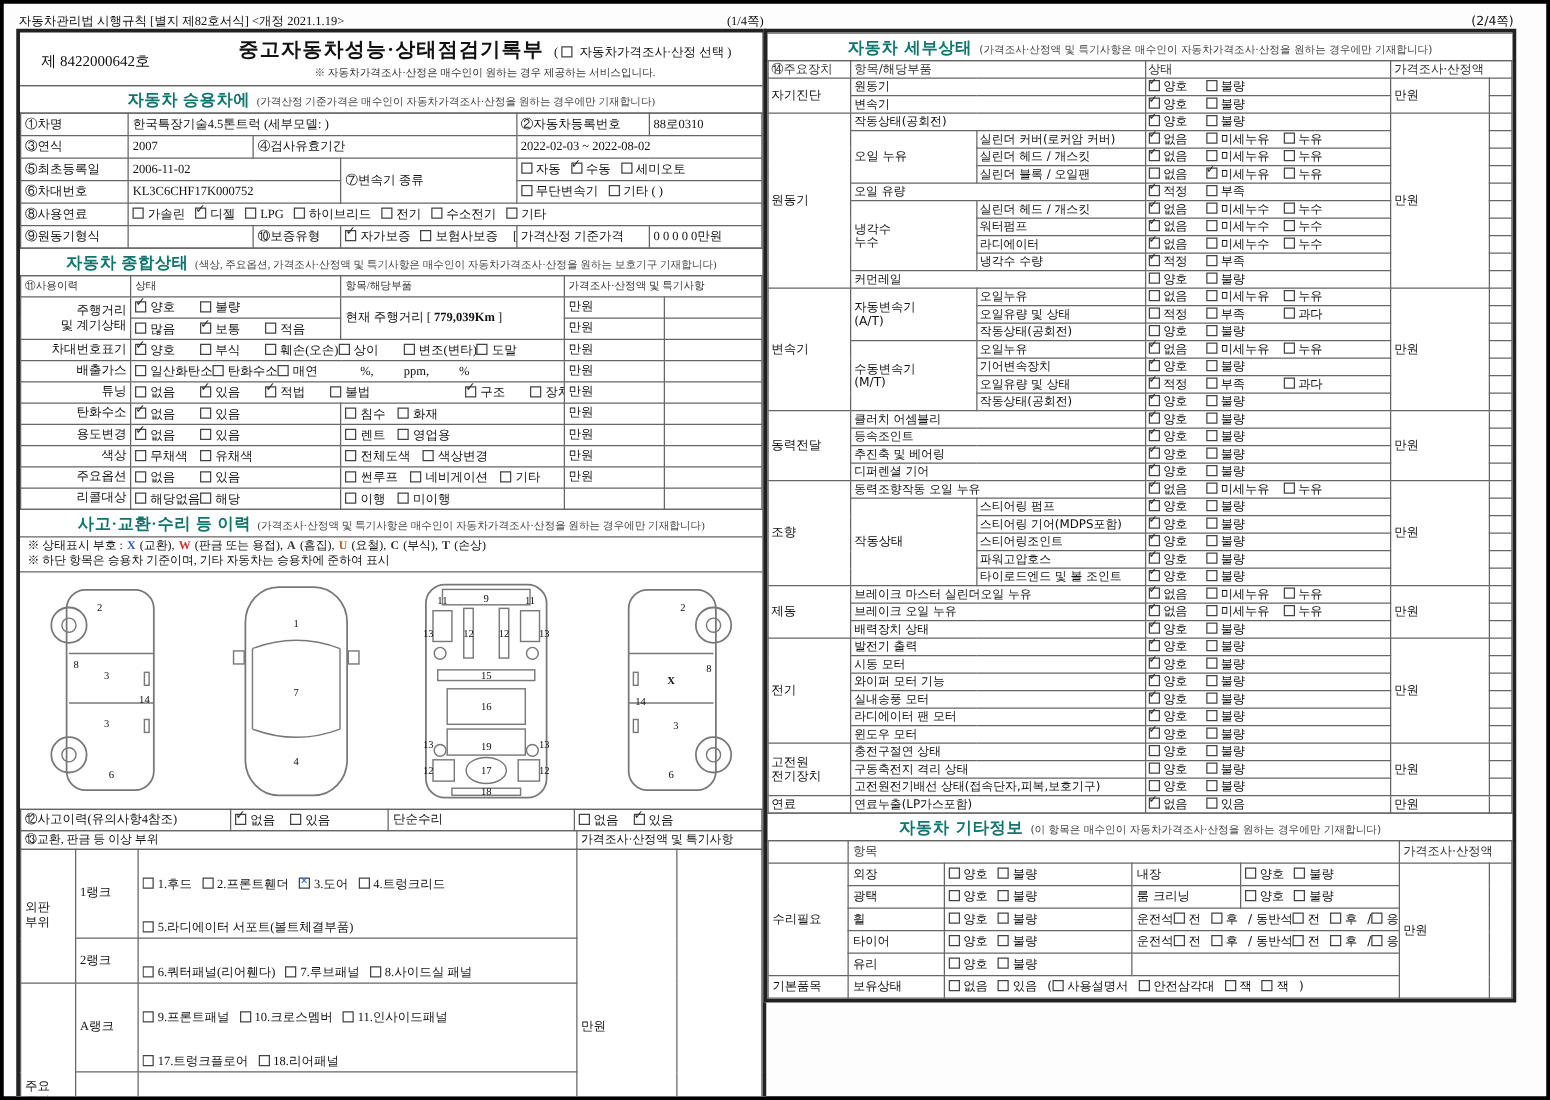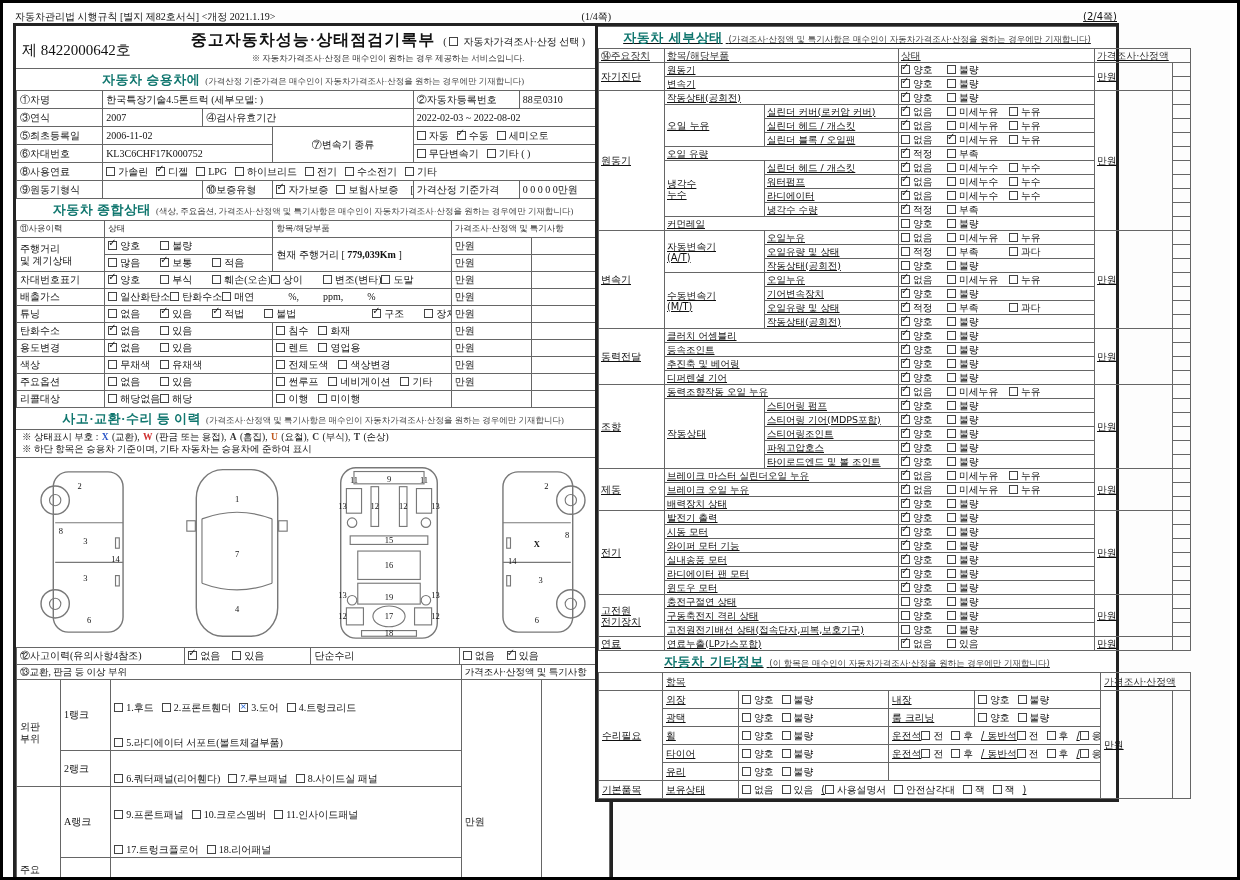--- a/index.html
+++ b/index.html
@@ -1,27 +1,27 @@
 <!DOCTYPE html>
 <html><head>
 <meta charset="utf-8">
 <style>
   html,body{margin:0;padding:0;background:#9a9a9a;}
   .canvas{position:relative;width:1240px;height:880px;background:#fdfdfd;border:3px solid #000;
           box-sizing:border-box;overflow:hidden;font-family:"DejaVu Sans","Liberation Sans",sans-serif;color:#111;}
   .page{position:absolute;top:4px;}
   #page1{left:10px;width:600px;font-family:Liberation Serif, serif;}
-  #page2{left:592px;width:524px;text-decoration:underline;}
+  #page2{left:608px;width:602px;}
   .page-head{display:flex;justify-content:space-between;font-size:10px;color:#111;padding:3px 2px 2px;height:16px;box-sizing:border-box;}
   .sheet{border:3px solid #222;background:#fff;}
   .sheet > *{margin-top:-1px;}
   .sheet > :first-child{margin-top:0;}
 
   .titlebar{display:flex;border-bottom:1px solid #666;min-height:42px;}
-  .docno{width:150px;padding:15px 6px 0;font-size:15px;box-sizing:border-box;}
+  .docno{width:150px;padding:15px 17px 0;font-size:12px;box-sizing:border-box;}
   .tmid{flex:1;text-align:center;padding-top:4px;}
   .big{font-size:16px;font-weight:bold;letter-spacing:1px;}
   .topt{font-size:10px;margin-left:4px;}
   .tnote{font-size:8.5px;color:#333;margin-top:2px;}
 
   .secbar{border-top:1px solid #666;border-bottom:1px solid #666;text-align:center;padding:2px 0 1px;font-size:8.5px;color:#444;}
   .secbar b{font-size:13px;color:#0f766e;letter-spacing:0.5px;margin-right:3px;}
 
   table.grid{border-collapse:collapse;table-layout:fixed;width:100%;}
   .grid td{border:1px solid #666;padding:0 3px;white-space:nowrap;overflow:hidden;font-size:10px;
@@ -33,21 +33,21 @@
   .cb{display:inline-block;width:9px;height:9px;border:1px solid #444;margin-right:3px;position:relative;top:1px;background:#fff;box-sizing:border-box;}
   .cb.on::after{content:"✓";position:absolute;left:-1px;top:-4px;font-size:10px;line-height:10px;color:#222;}
   .cb.xm::after{content:"×";position:absolute;left:0;top:-3px;font-size:11px;line-height:10px;color:#2b6bd7;font-weight:bold;}
   .opt{display:inline-block;white-space:nowrap;}
   .gap{display:inline-block;}
 
   .basic td{height:17px;}
   .basic .opt{margin-right:8px;}
 
   .comp td{height:16px;}
-  .comp .clabel{line-height:12px;}
+  .comp .clabel{line-height:12px;text-align:right;}
   .comp .st .opt{min-width:52px;margin-right:0;}
   .comp .it .opt{margin-right:10px;}
 
   .legend{border-bottom:1px solid #666;padding:2px 6px;font-size:9.5px;line-height:12px;}
   .lsym{font-weight:bold;margin:0 1px;}
 
   .diag{display:flex;justify-content:space-evenly;align-items:center;height:190px;border-bottom:1px solid #666;}
   .diag svg{display:block;}
   .ol{fill:none;stroke:#787878;stroke-width:1.5;}
   .ol2{fill:none;stroke:#787878;stroke-width:1.2;}
@@ -118,21 +118,21 @@
           </tr>
           <tr>
             <td>③연식</td>
             <td>2007</td>
             <td colspan="2">④검사유효기간</td>
             <td colspan="2">2022-02-03 ~ 2022-08-02</td>
           </tr>
           <tr>
             <td>⑤최초등록일</td>
             <td colspan="2">2006-11-02</td>
-            <td rowspan="2" style="text-align:center">⑦변속기 종류</td>
+            <td rowspan="2" style="">⑦변속기 종류</td>
             <td colspan="2"><span class="opt"><span class="cb"></span>자동</span><span class="opt"><span class="cb on"></span>수동</span><span class="opt"><span class="cb"></span>세미오토</span></td>
           </tr>
           <tr>
             <td>⑥차대번호</td>
             <td colspan="2">KL3C6CHF17K000752</td>
             <td colspan="2"><span class="opt"><span class="cb"></span>무단변속기</span><span class="opt"><span class="cb"></span>기타 (      )</span></td>
           </tr>
           <tr>
             <td>⑧사용연료</td>
             <td colspan="5"><span class="opt"><span class="cb"></span>가솔린</span><span class="opt"><span class="cb on"></span>디젤</span><span class="opt"><span class="cb"></span>LPG</span><span class="opt"><span class="cb"></span>하이브리드</span><span class="opt"><span class="cb"></span>전기</span><span class="opt"><span class="cb"></span>수소전기</span><span class="opt"><span class="cb"></span>기타</span></td>
@@ -143,21 +143,21 @@
             <td>⑩보증유형</td>
             <td><span class="opt"><span class="cb on"></span>자가보증</span><span class="opt"><span class="cb"></span>보험사보증</span><span class="gap" style="width: 4px;"></span><span class="t">[        ]</span></td>
             <td>가격산정 기준가격</td>
             <td>0 0 0 0 0만원</td>
           </tr>
         </tbody>
       </table>
 
       <div class="secbar">
         <b>자동차 종합상태</b>
-        <span>(색상, 주요옵션, 가격조사·산정액 및 특기사항은 매수인이 자동차가격조사·산정을 원하는 경우에만 기재합니다)</span>
+        <span>(색상, 주요옵션, 가격조사·산정액 및 특기사항은 매수인이 자동차가격조사·산정을 원하는 보호기구 기재합니다)</span>
       </div>
 
       <table class="grid comp">
         <colgroup>
             <col style="width:88px">
             <col style="width:168px">
             <col style="width:178px">
             <col style="width:80px">
             <col style="width:78px">
           </colgroup>

